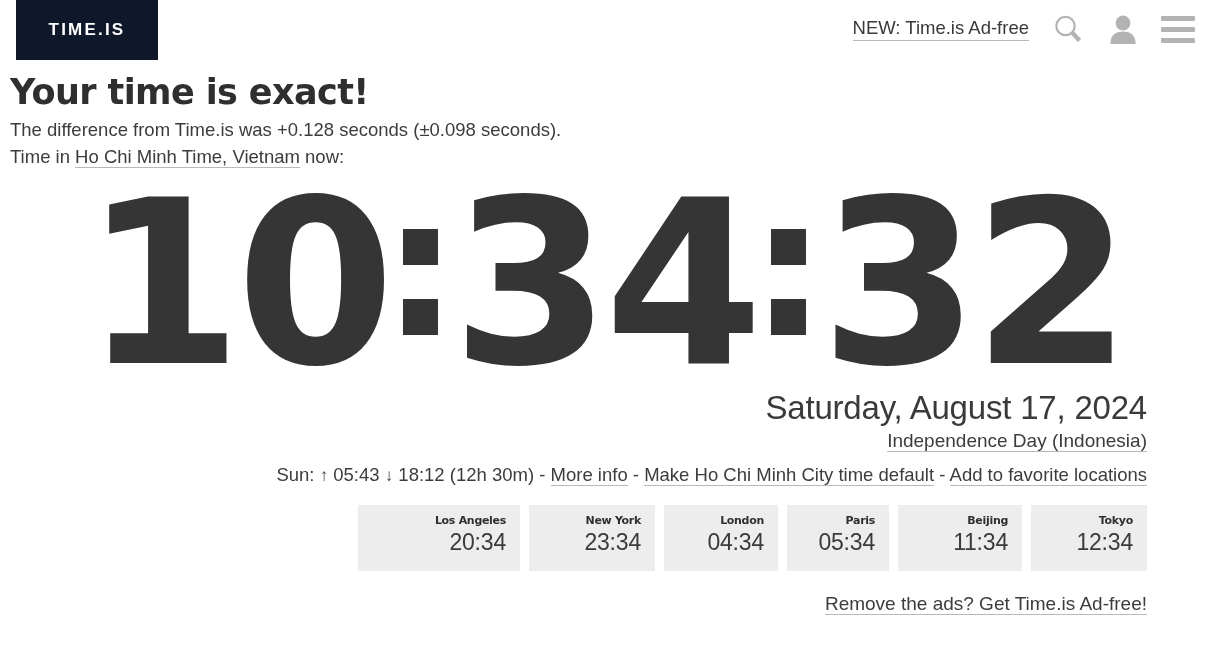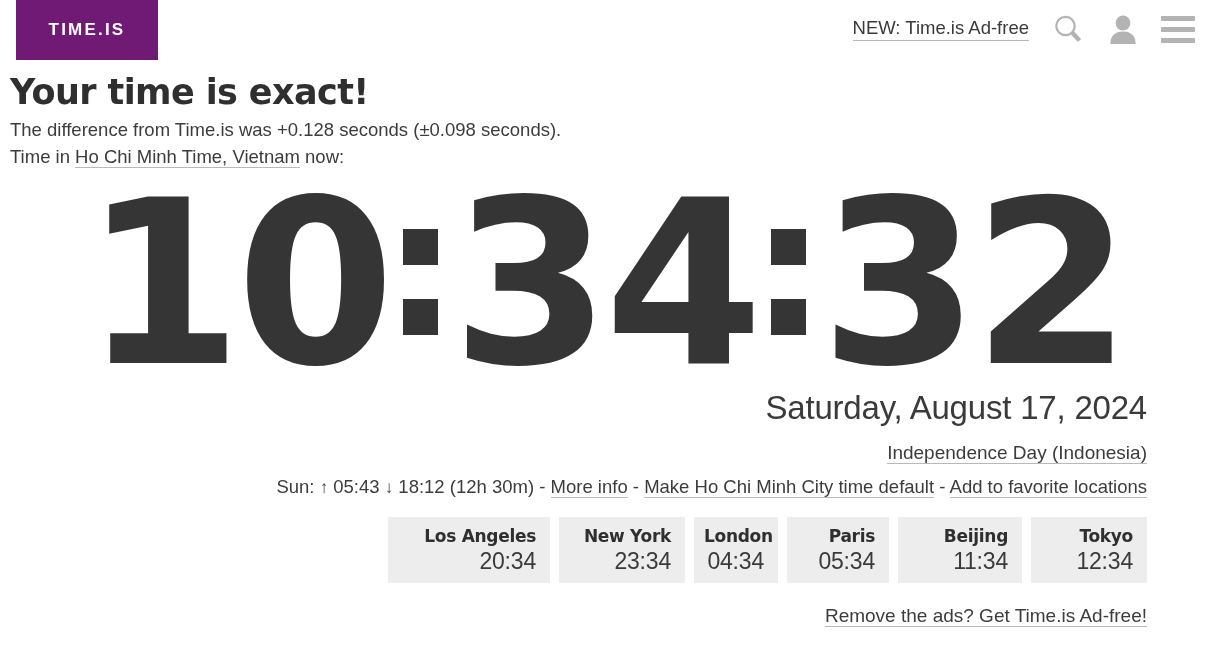--- a/index.html
+++ b/index.html
@@ -23,21 +23,21 @@
     position: relative;
     height: 62px;
     width: 100%;
   }
   .logo {
     position: absolute;
     left: 16px;
     top: 0;
     width: 142px;
     height: 60px;
-    background: #701a75;
+    background: #0f172a;
     display: flex;
     align-items: center;
     justify-content: center;
   }
   .logo-text {
     color: #ffffff;
     font-family: "Liberation Sans", sans-serif;
     font-weight: bold;
     font-size: 17px;
     letter-spacing: 2.2px;
@@ -150,21 +150,21 @@
     padding-right: 62px;
     margin-top: 2px;
   }
   .date-line {
     font-size: 33px;
     color: #3a3a3a;
     line-height: 1.18;
     letter-spacing: -0.2px;
   }
   .holiday-line {
-    margin-top: 13px;
+    margin-top: 1px;
     font-size: 19px;
     line-height: 1.3;
   }
   .holiday-link {
     color: #3c3c3c;
     text-decoration: none;
     border-bottom: 1px solid #b9b9b9;
   }
 
   
@@ -197,25 +197,25 @@
     width: 162px;
     height: 66px;
     padding: 9px 14px 0 10px;
     text-align: right;
     cursor: pointer;
   }
   .city-card.narrow { width: 126px; }
   .city-card.tokyo { width: 116px; }
   .city-card.paris { width: 102px; }
   .city-card.beijing { width: 124px; }
-  .city-card.london { width: 84px; }
+  .city-card.london { width: 114px; }
   .city-name {
     font-family: "DejaVu Sans", sans-serif;
     font-weight: bold;
-    font-size: 17px;
+    font-size: 11px;
     color: #2f2f2f;
     letter-spacing: -0.3px;
     line-height: 1.25;
   }
   .city-time {
     font-size: 23px;
     color: #3a3a3a;
     line-height: 1.2;
     margin-top: 1px;
     letter-spacing: -0.2px;

